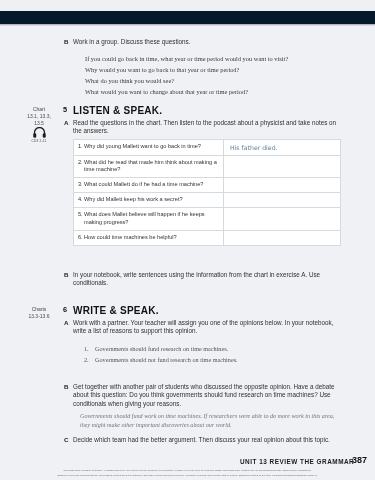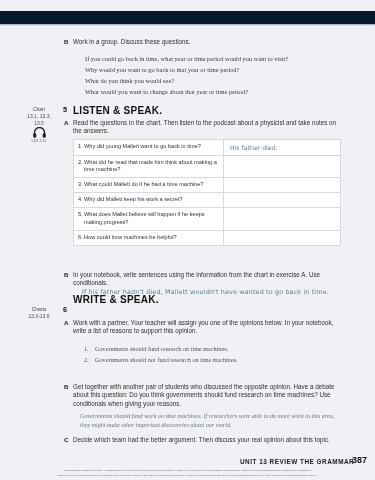--- a/index.html
+++ b/index.html
@@ -164,27 +164,26 @@
           <td>
             <span class="qtext"><span class="qn">6.</span><span>How could time machines be helpful?</span></span>
           </td>
           <td class="answer"></td>
         </tr>
       </tbody>
     </table>
 
     <div class="ex-letter" style="left:64px;top:245px;">B</div>
     <div class="ex-body" style="left:73px;top:244.5px;width:272px;">In your notebook, write sentences using the information from the chart in exercise A. Use conditionals.</div>
-    <div class="hand hand-line" style="left:82px;top:262px;width:265px;">If his father hadn't died, Mallett wouldn't have wanted to go back in time.</div>
 
     <div class="margin-label" style="left:16px;top:280px;">Charts</div>
     <div class="margin-label" style="left:16px;top:287px;">13.3-13.6</div>
 
     <div class="sec-num" style="left:63px;top:279px;">6</div>
-    <div class="sec-title" style="left:73px;top:268px;">WRITE &amp; SPEAK.</div>
+    <div class="sec-title" style="left:73px;top:279px;">WRITE &amp; SPEAK.</div>
 
     <div class="ex-letter" style="left:64px;top:293px;">A</div>
     <div class="ex-body" style="left:73px;top:292.5px;width:272px;">Work with a partner. Your teacher will assign you one of the opinions below. In your notebook, write a list of reasons to support this opinion.</div>
 
     <div class="num-list" style="left:84px;top:318px;width:262px;">
       <div class="li">
         <span class="n">1.</span>
         <span>Governments should fund research on time machines.</span>
       </div>
       <div class="li">

